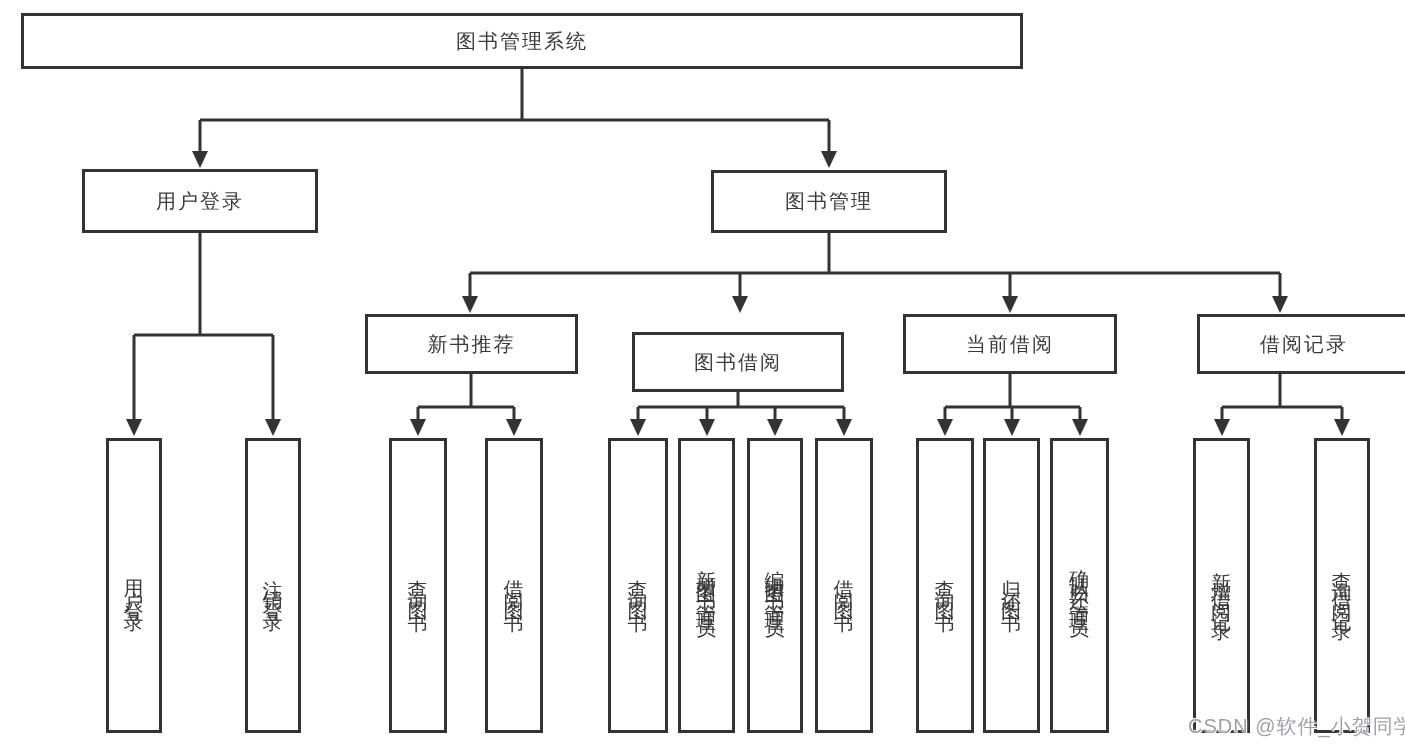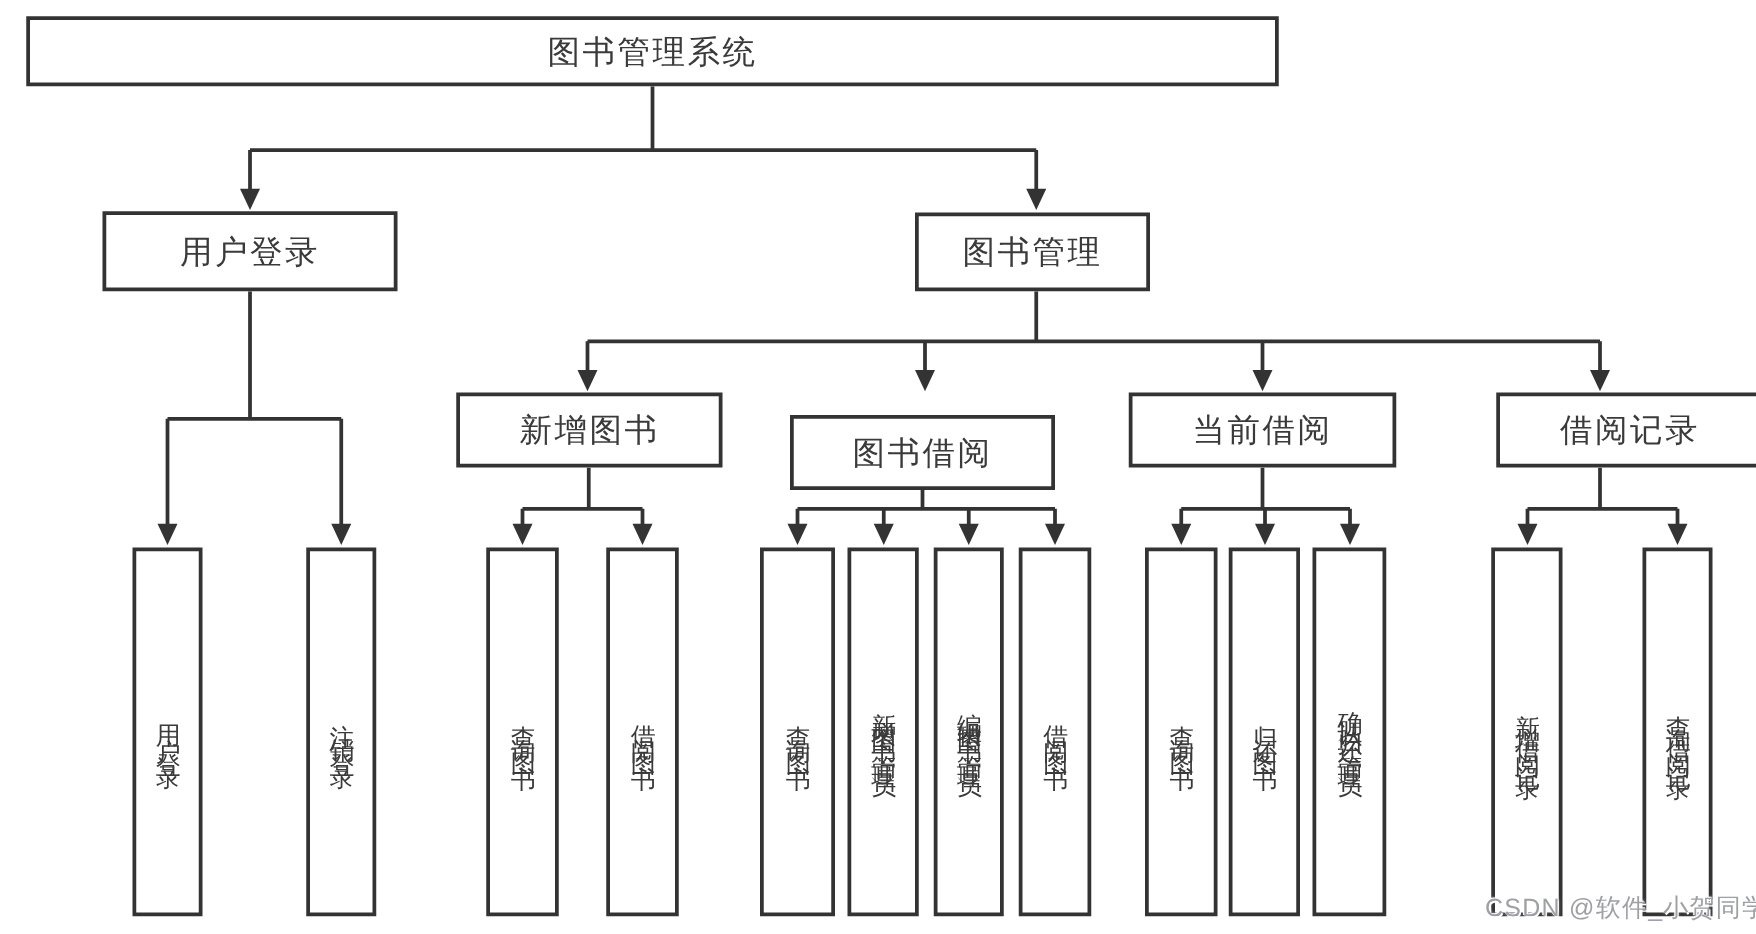--- a/index.html
+++ b/index.html
@@ -4,21 +4,21 @@
 <style>
   html,body{margin:0;padding:0;background:#ffffff;}
   .stage{
     position:relative;width:1405px;height:747px;background:#ffffff;overflow:hidden;
     font-family:"Liberation Sans","DejaVu Sans",sans-serif;color:#3a3a3a;
   }
   .connectors{position:absolute;left:0;top:0;width:1405px;height:747px;z-index:1;}
   .node{
     position:absolute;box-sizing:border-box;background:#ffffff;border:3px solid #333333;
     display:flex;align-items:center;justify-content:center;z-index:2;
-    font-size:26px;letter-spacing:2px;white-space:nowrap;
+    font-size:20px;letter-spacing:2px;white-space:nowrap;
   }
   .vnode{
     position:absolute;box-sizing:border-box;background:#ffffff;border:3px solid #333333;
     display:flex;align-items:center;justify-content:center;z-index:2;
     top:438px;height:295px;font-size:20px;
   }
   .vnode span{
     writing-mode:vertical-rl;letter-spacing:11px;line-height:1;display:block;
   }
   .vnode.med span{letter-spacing:10px;}
@@ -70,23 +70,23 @@
       <polygon points="1004,419 1020,419 1012,436"></polygon>
       <polygon points="1072,419 1088,419 1080,436"></polygon>
       <polygon points="1214,419 1230,419 1222,436"></polygon>
       <polygon points="1334,419 1350,419 1342,436"></polygon>
     </g>
   </svg>
 
   <div class="node" style="left:21px;top:13px;width:1002px;height:56px;">图书管理系统</div>
 
   <div class="node" style="left:82px;top:169px;width:236px;height:64px;">用户登录</div>
-  <div class="node" style="left:732px;top:170px;width:188px;height:63px;">图书管理</div>
+  <div class="node" style="left:711px;top:170px;width:236px;height:63px;">图书管理</div>
 
-  <div class="node" style="left:365px;top:314px;width:213px;height:60px;">新增图书</div>
+  <div class="node" style="left:365px;top:314px;width:213px;height:60px;">新书推荐</div>
   <div class="node" style="left:632px;top:332px;width:212px;height:60px;">图书借阅</div>
   <div class="node" style="left:903px;top:314px;width:214px;height:60px;text-align:right;">当前借阅</div>
   <div class="node" style="left:1173px;top:314px;width:214px;height:60px;margin-left:24px;">借阅记录</div>
 
   <div class="vnode" style="left:106px;width:56px;">
     <span>用户登录</span>
   </div>
   <div class="vnode" style="left:245px;width:56px;">
     <span>注销登录</span>
   </div>

